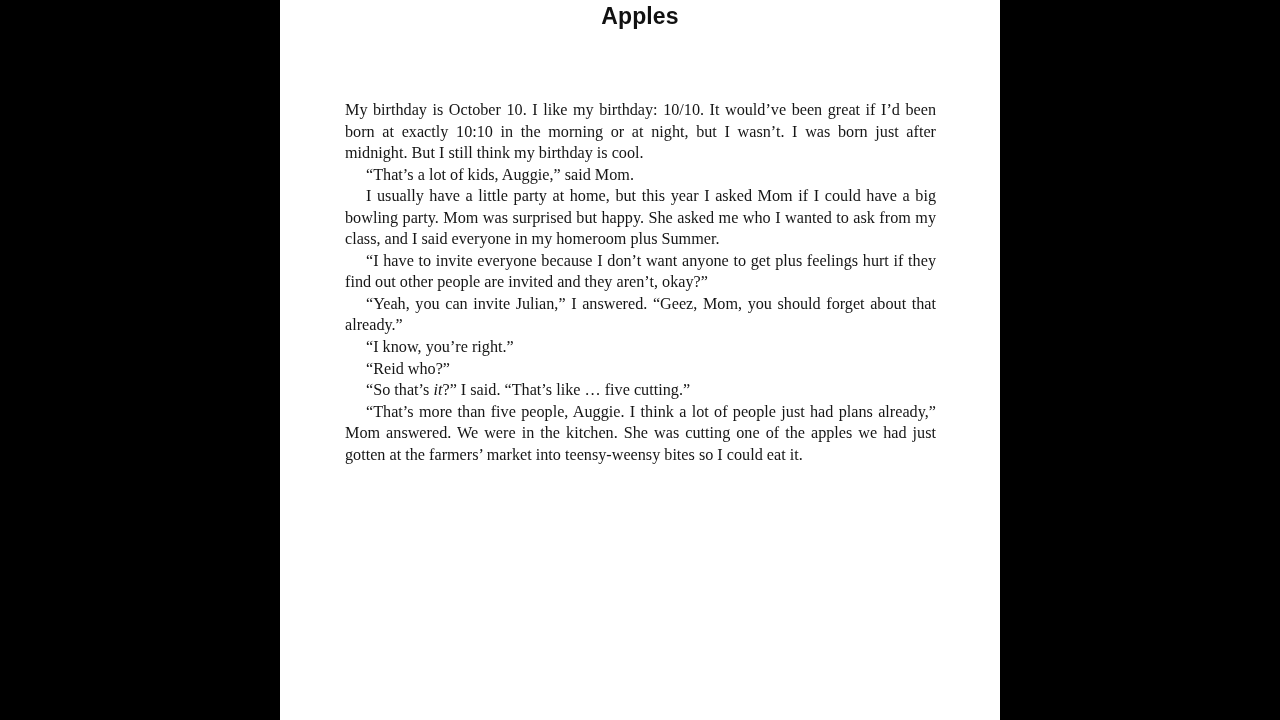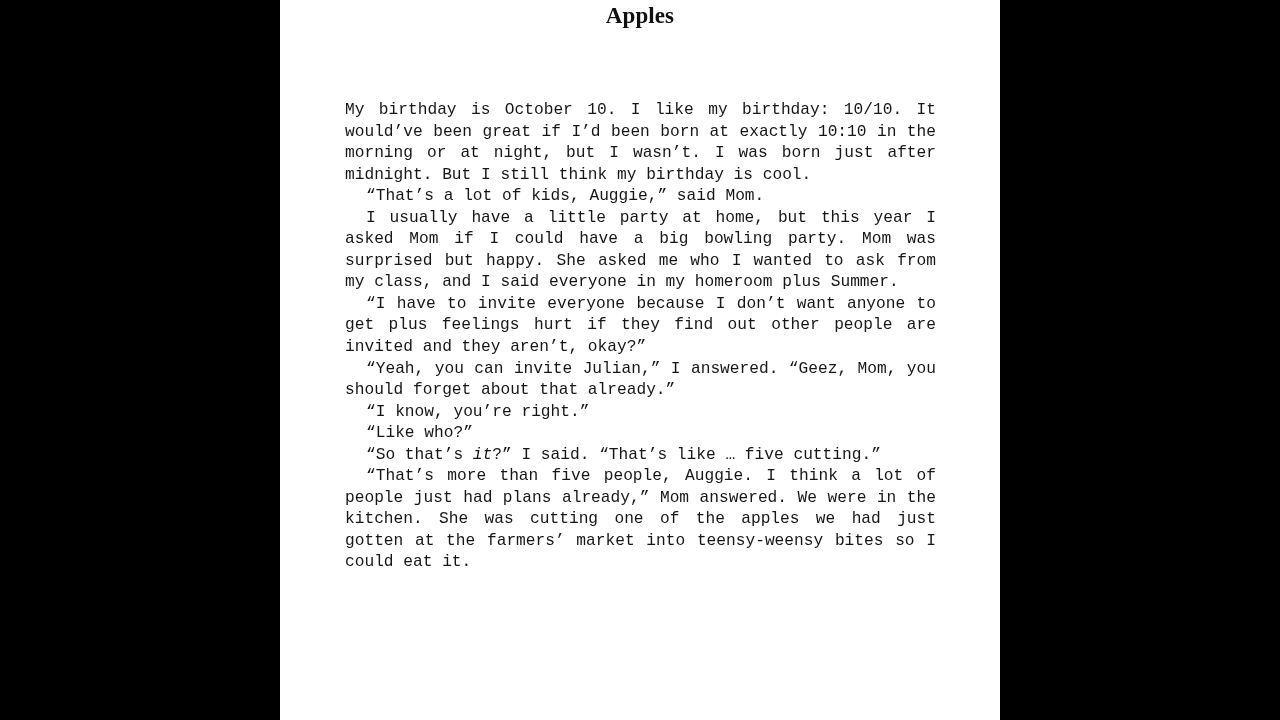--- a/index.html
+++ b/index.html
@@ -45,34 +45,34 @@
   }
 
   .chapter-title {
     margin: 0;
     padding: 0;
     position: absolute;
     top: 2px;
     left: 0;
     width: 720px;
     text-align: center;
-    font-family: Liberation Serif, serif;
+    font-family: Liberation Sans, sans-serif;
     font-weight: bold;
     font-size: 23px;
     line-height: 28px;
     color: #111111;
     letter-spacing: 0.1px;
   }
 
   .body-text {
     position: absolute;
     top: 100px;
     left: 65px;
     width: 591px;
-    font-family: Liberation Mono, monospace;
+    font-family: Liberation Serif, serif;
     font-size: 16.2px;
     line-height: 21.55px;
     color: #161616;
     text-align: justify;
     text-justify: inter-word;
     hyphens: manual;
     -webkit-hyphens: manual;
   }
 
   .body-text p {
@@ -104,19 +104,19 @@
 
     <h1 class="chapter-title">Apples</h1>
 
     <div class="body-text" id="body-text">
         <p>My birthday is October 10. I like my birthday: 10/10. It would’ve been great if I’d been born at exactly 10:10 in the morning or at night, but I wasn’t. I was born just after midnight. But I still think my birthday is cool.</p>
         <p class="indent">“That’s a lot of kids, Auggie,” said Mom.</p>
         <p class="indent">I usually have a little party at home, but this year I asked Mom if I could have a big bowling party. Mom was surprised but happy. She asked me who I wanted to ask from my class, and I said everyone in my homeroom plus Summer.</p>
         <p class="indent">“I have to invite everyone because I don’t want anyone to get plus feelings hurt if they find out other people are invited and they aren’t, okay?”</p>
         <p class="indent">“Yeah, you can invite Julian,” I answered. “Geez, Mom, you should forget about that already.”</p>
         <p class="indent">“I know, you’re right.”</p>
-        <p class="indent">“Like who?”</p>
+        <p class="indent">“Reid who?”</p>
         <p class="indent"><span>“So that’s </span><em>it</em><span>?” I said. “That’s like … five cutting.”</span></p>
         <p class="indent">“That’s more than five people, Auggie. I think a lot of people just had plans already,” Mom answered. We were in the kitchen. She was cutting one of the apples we had just gotten at the farmers’ market into teensy-weensy bites so I could eat it.</p>
       </div>
 
   </div>
 </div>
 
 </body></html>

